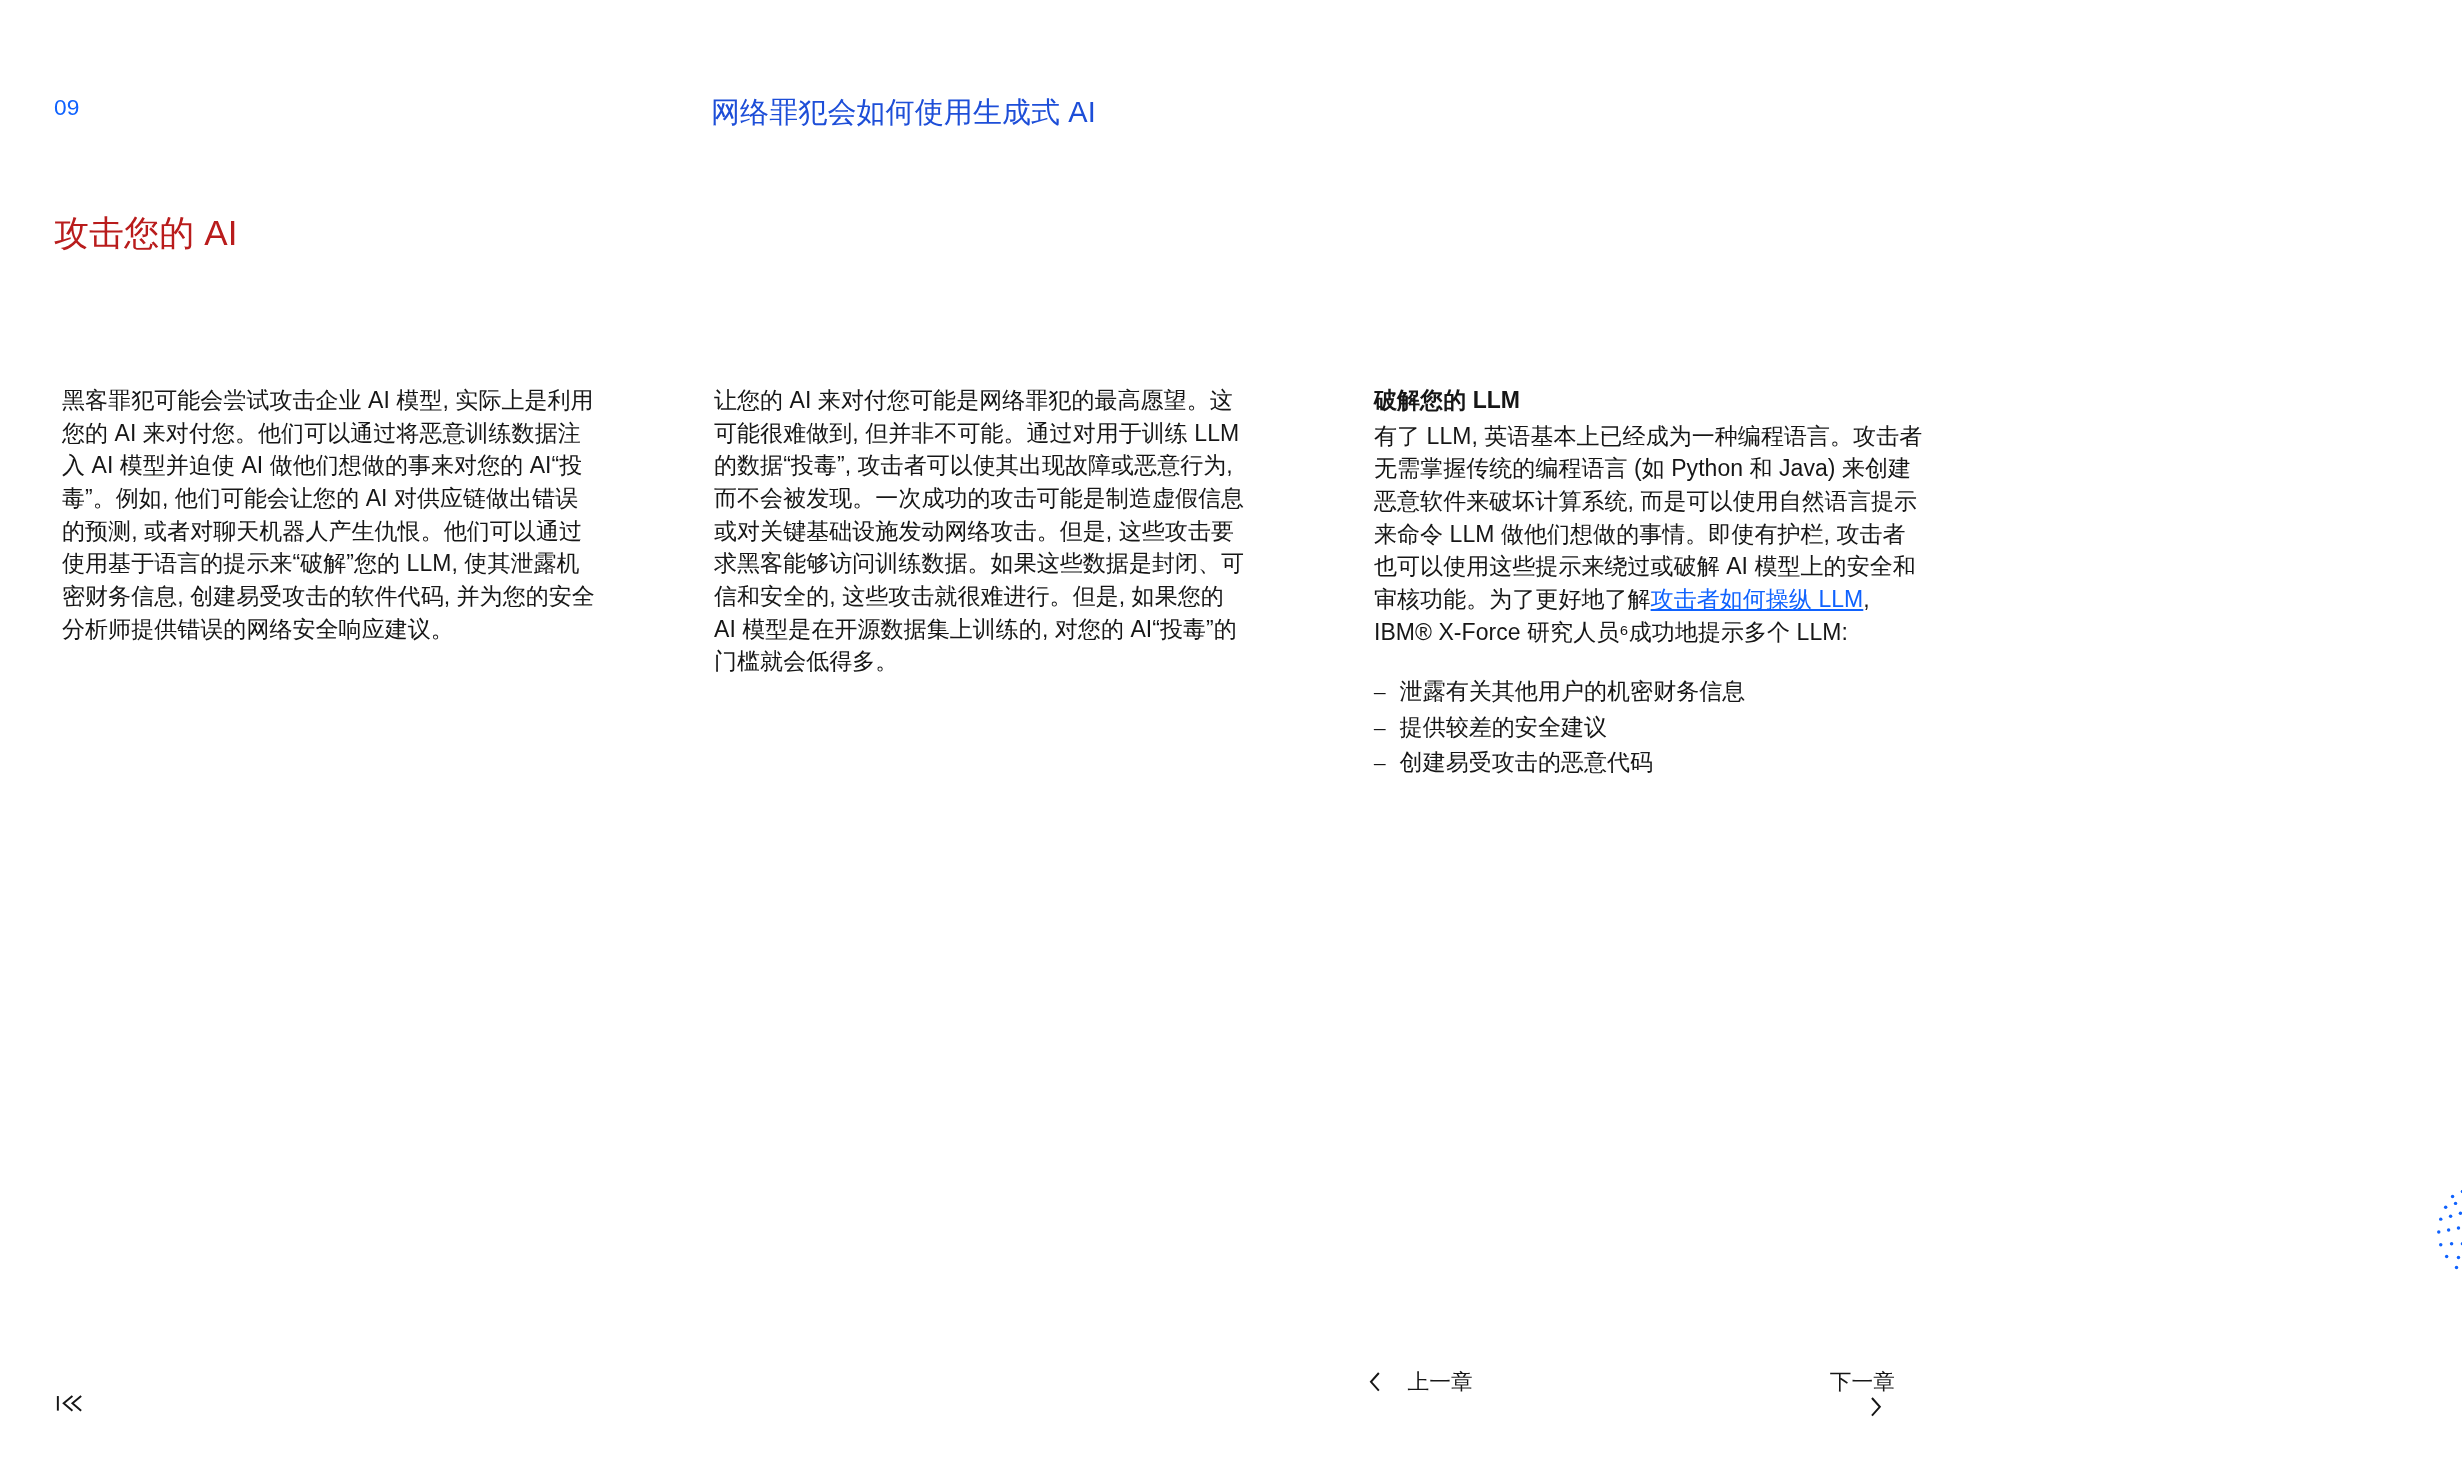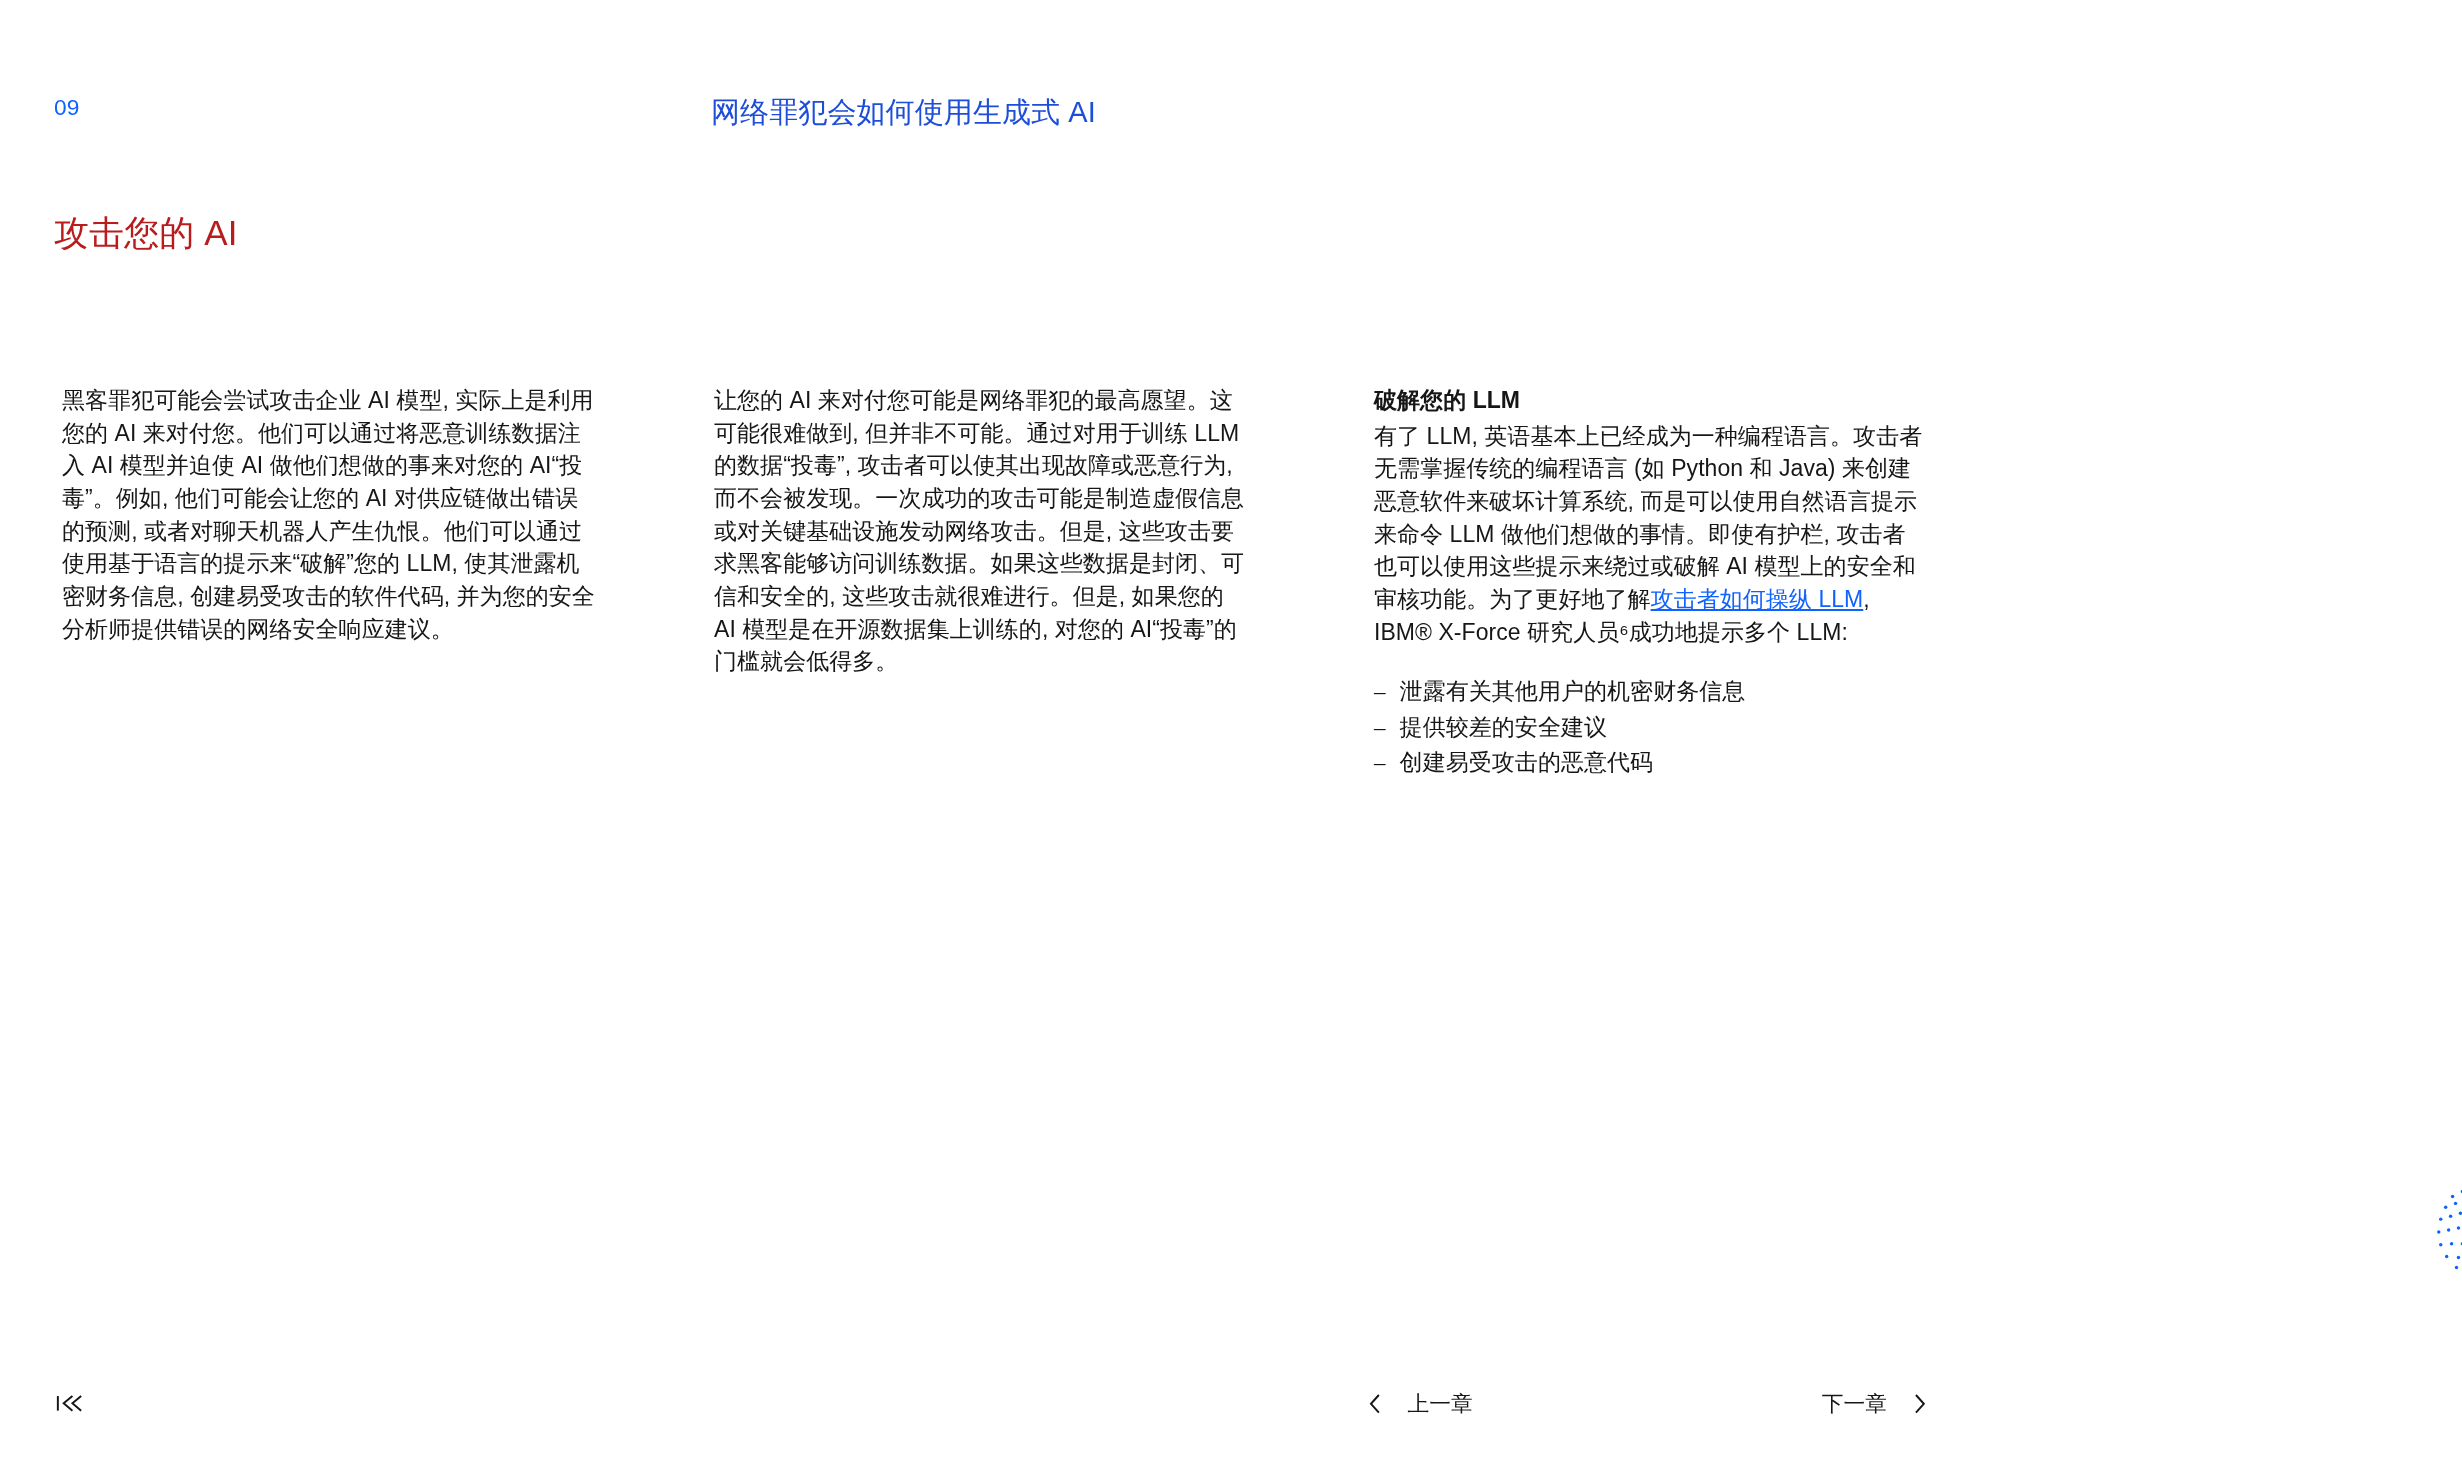--- a/index.html
+++ b/index.html
@@ -138,31 +138,31 @@
     bottom: 62px;
     width: 34px;
     height: 22.7px;
   }
   .nav-center {
     position: absolute;
     left: 1369px;
     bottom: 59px;
     display: flex;
     align-items: flex-start;
-    gap: 4px;
+    gap: 12px;
   }
   .nav-btn {
     display: flex;
     align-items: center;
     font-size: 21.7px;
     color: #161616;
     letter-spacing: 0.1px;
   }
   .nav-prev .chev { margin-right: 25.6px; }
-  .nav-next { margin-left: 345px; }
+  .nav-next { margin-left: 345px; flex-direction: column; }
   .nav-next .chev { margin-left: 25.6px; }
   .chev svg { display: block; }
 </style>
 </head>
 <body>
 
 <div class="page">
 
   <div class="header">
     <div class="chapter-number">09</div>

